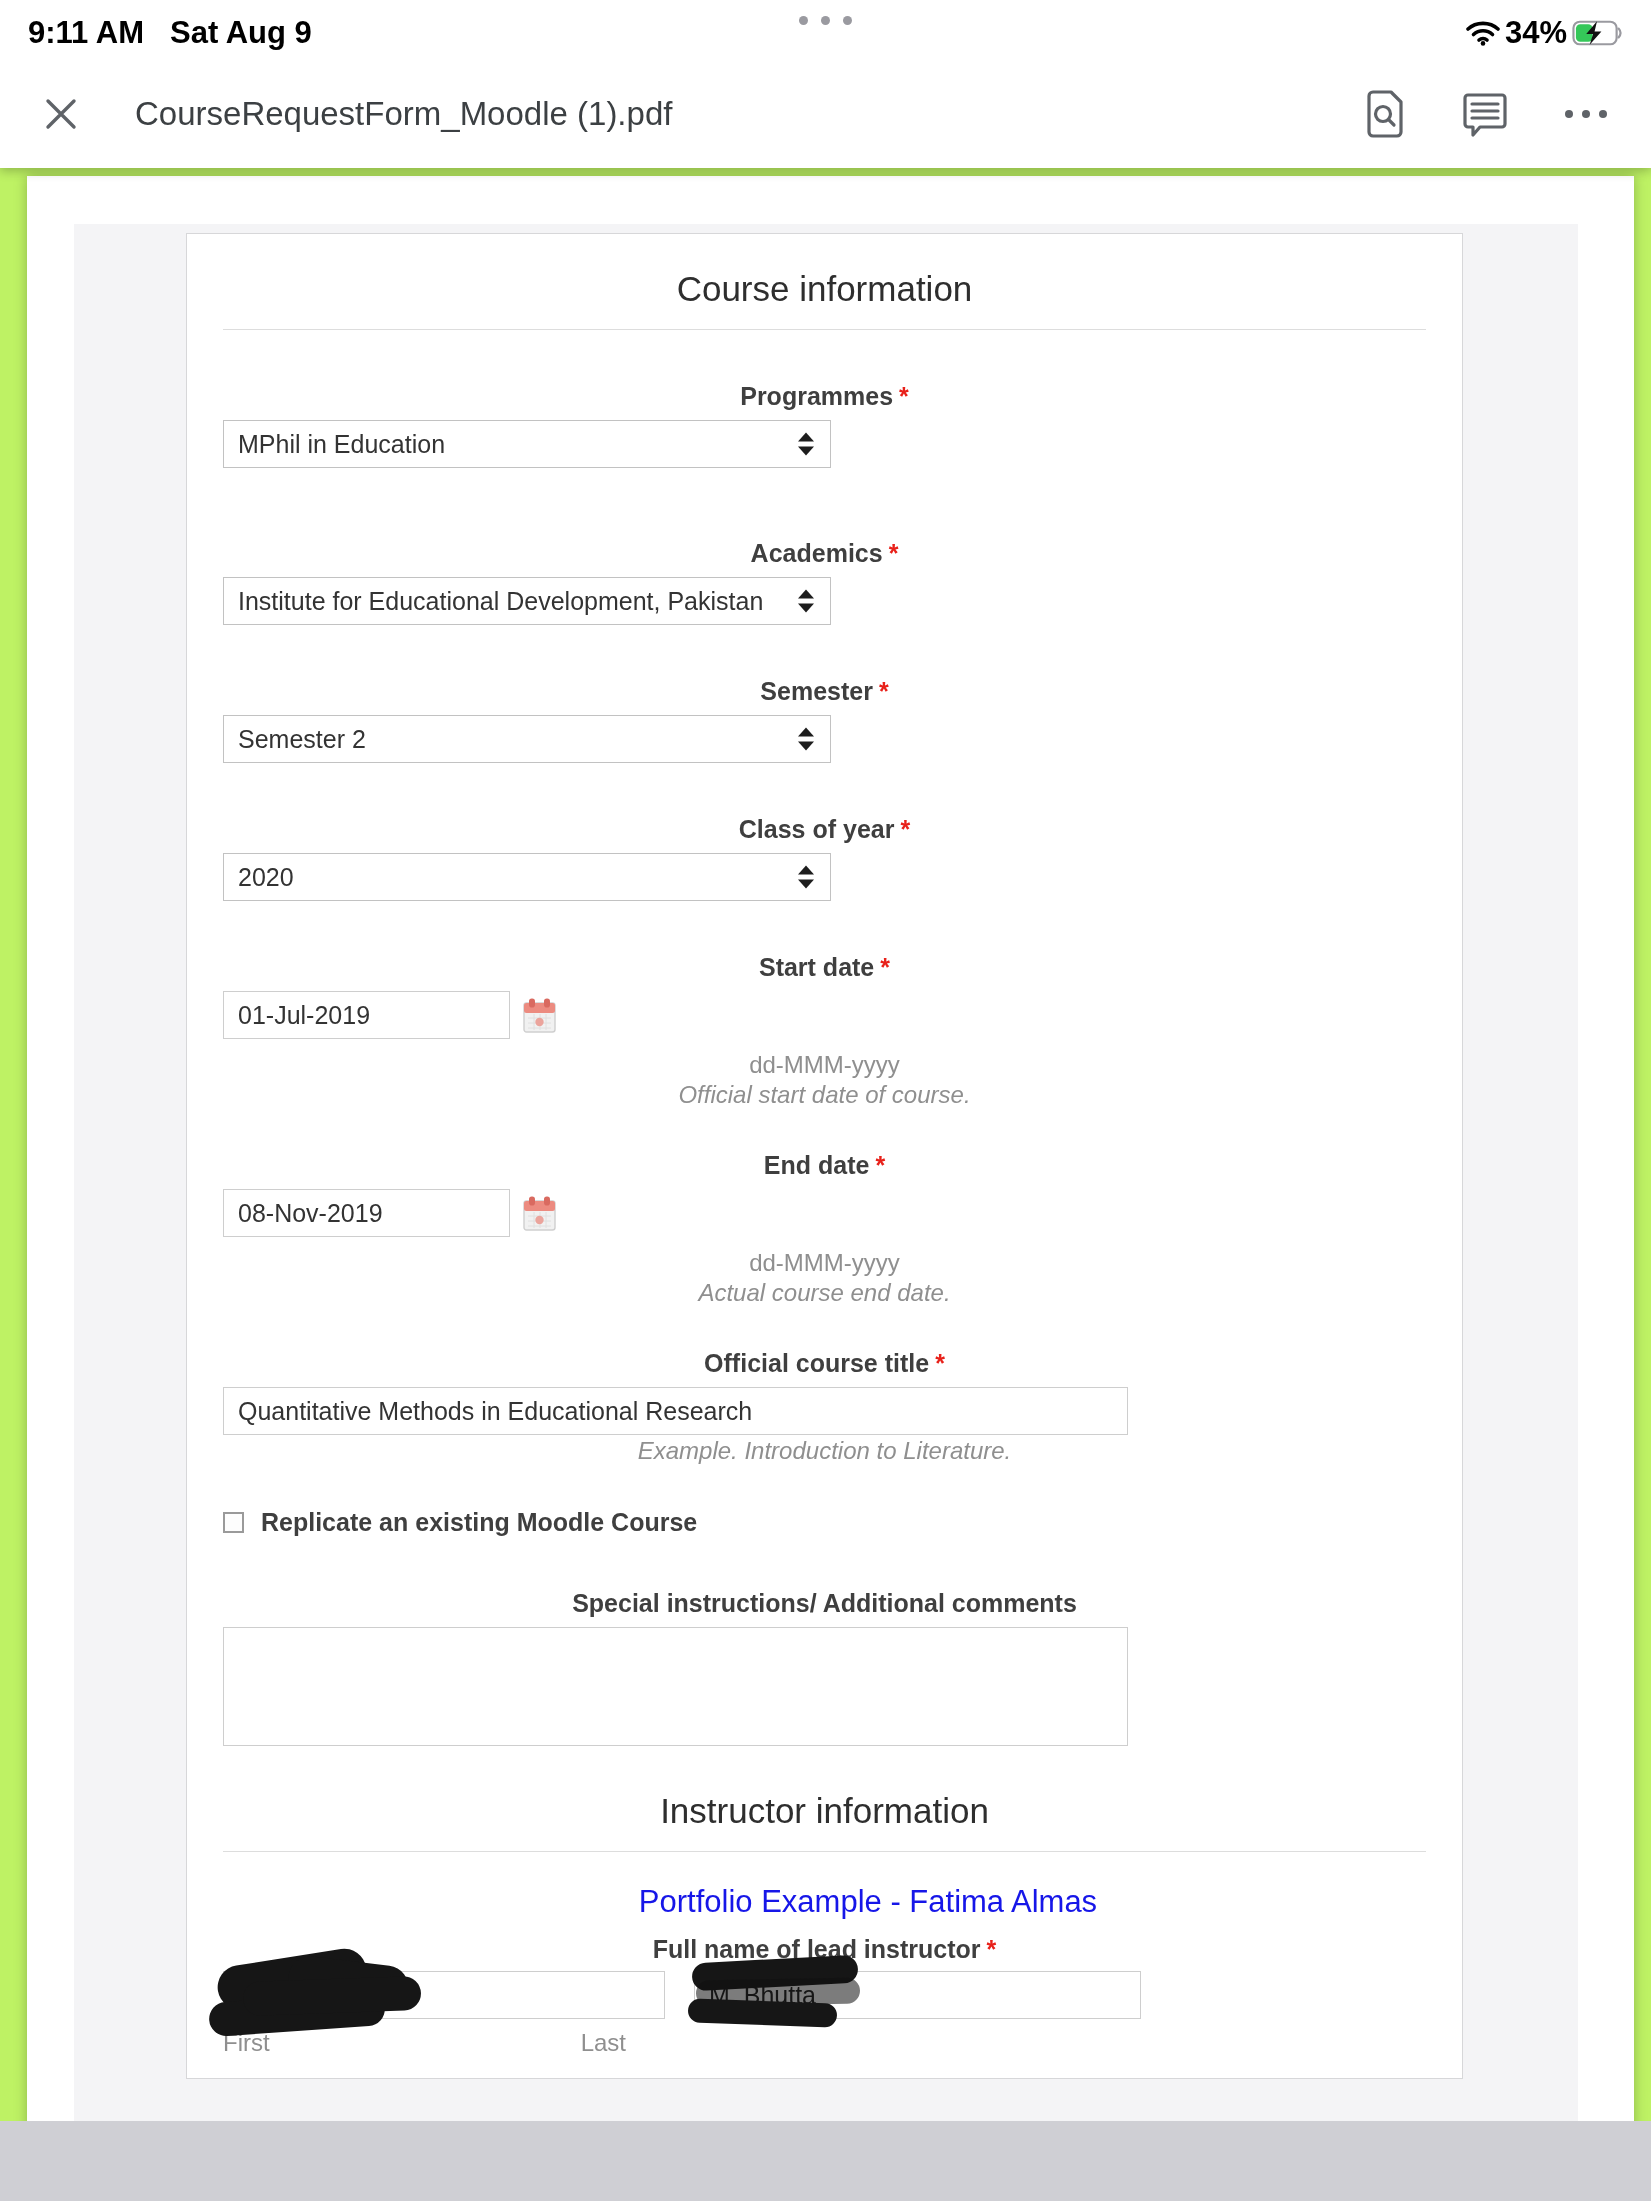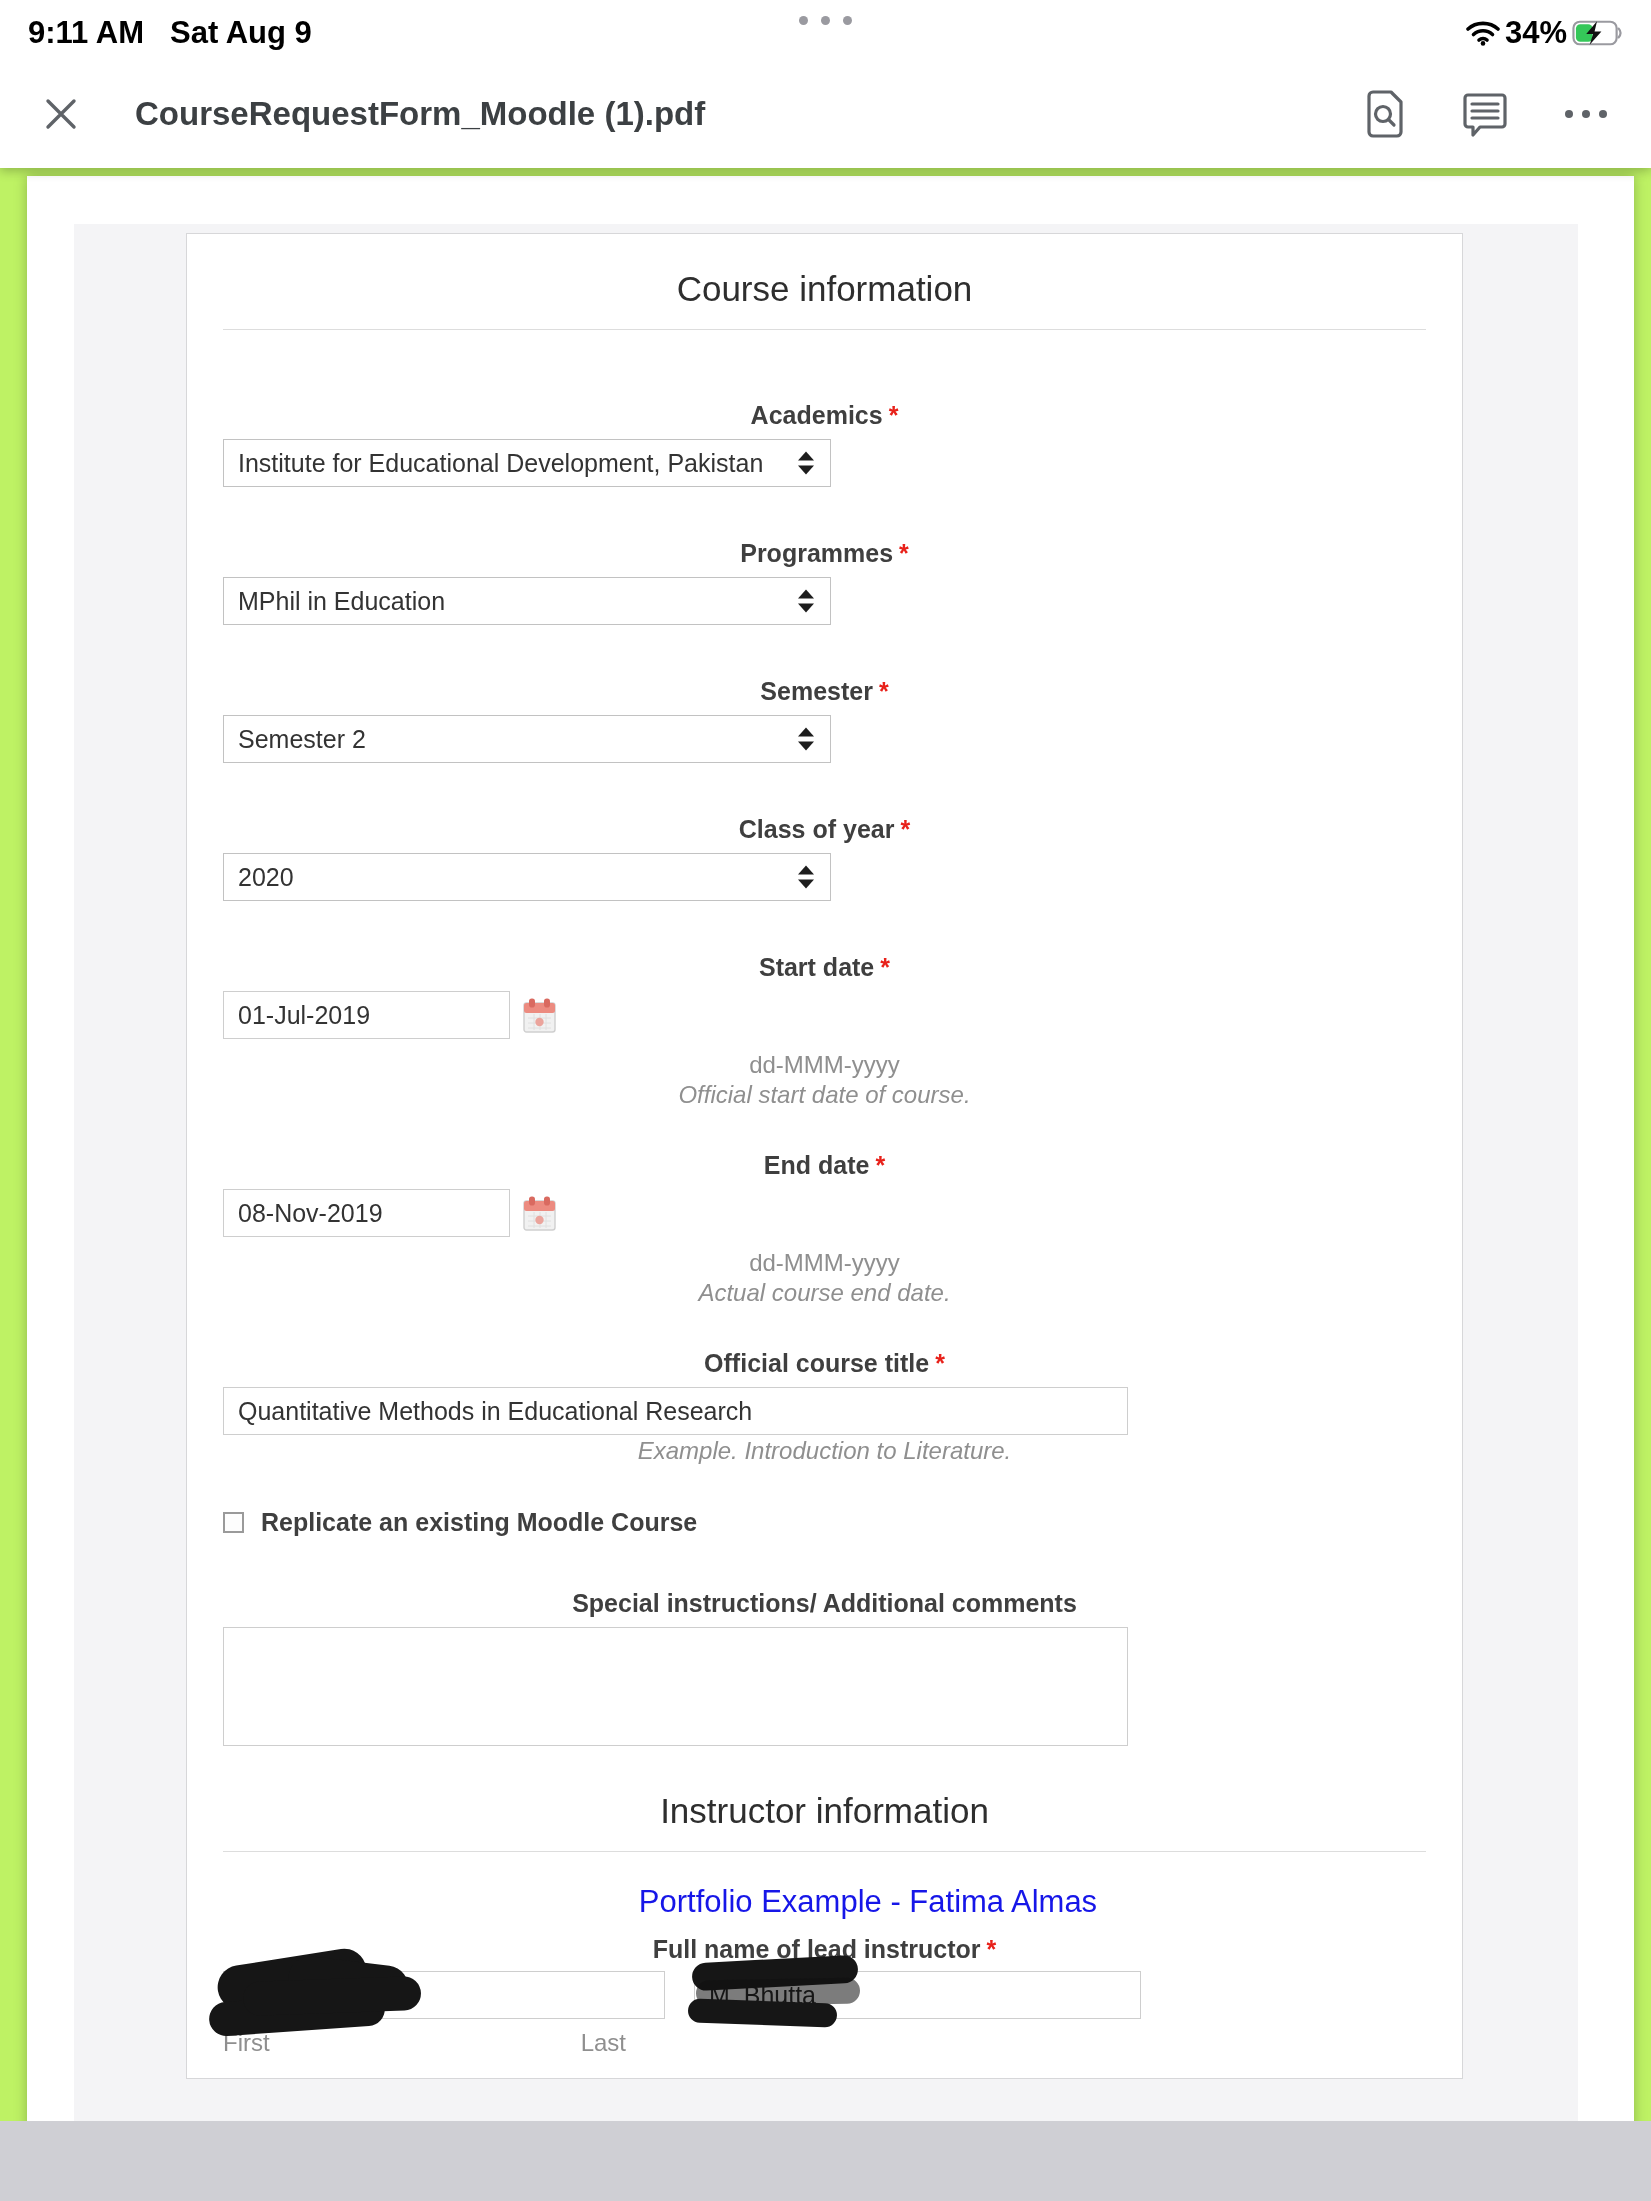--- a/index.html
+++ b/index.html
@@ -12,21 +12,21 @@
   .chrome { position:absolute; top:0; left:0; right:0; height:168px; background:#fff;
             box-shadow:0 3px 10px rgba(0,0,0,0.25); z-index:20; }
   .statusbar { height:59px; display:flex; align-items:center; padding:6px 28px 0 28px;
                font-size:31px; font-weight:600; color:#000; }
   .status-left { display:flex; gap:26px; align-items:center; }
   .status-center { position:absolute; left:0; right:0; top:16px; display:flex;
                    justify-content:center; gap:13px; pointer-events:none; }
   .status-center i { width:9px; height:9px; border-radius:50%; background:#9a9aa0; }
   .status-right { margin-left:auto; display:flex; align-items:center; gap:5px; }
   .toolbar { height:109px; display:flex; align-items:center; padding:0 44px; }
-  .tb-title { font-size:33px; color:#3c4043; margin-left:57px; font-weight:700; }
+  .tb-title { font-size:33px; color:#3c4043; margin-left:57px; font-weight:400; }
   .tb-icons { margin-left:auto; display:flex; align-items:center; gap:57px; }
   .icon-btn { display:flex; align-items:center; justify-content:center; cursor:default; }
   .dots3 { display:flex; gap:9px; }
   .dots3 i { width:8px; height:8px; border-radius:50%; background:#5f6368; }
 
   
   .viewer { position:absolute; top:168px; left:0; right:0; bottom:0; }
   .page { position:absolute; left:27px; right:17px; top:8px; bottom:-20px; background:#fff;
           box-shadow:0 0 12px rgba(0,0,0,0.25); }
   .panel { position:absolute; left:47px; right:56px; top:48px; bottom:-20px; background:#f4f4f6; }
@@ -160,35 +160,35 @@
 
   <div class="viewer">
     <div class="page">
       <div class="panel">
         <div class="card">
           <div class="card-inner">
 
             <h1 class="section">Course information</h1>
             <hr class="rule">
 
+            <div class="group">
+              <div class="flabel"><span>Programmes</span><span class="req">*</span></div>
+              <div class="selectbox">
+                <span>MPhil in Education</span>
+                <span class="spinner">
+                    <i class="up"></i>
+                    <i class="down"></i>
+                  </span>
+              </div>
+            </div>
+
             <div class="group first">
               <div class="flabel"><span>Academics</span><span class="req">*</span></div>
               <div class="selectbox">
                 <span>Institute for Educational Development, Pakistan</span>
-                <span class="spinner">
-                    <i class="up"></i>
-                    <i class="down"></i>
-                  </span>
-              </div>
-            </div>
-
-            <div class="group">
-              <div class="flabel"><span>Programmes</span><span class="req">*</span></div>
-              <div class="selectbox">
-                <span>MPhil in Education</span>
                 <span class="spinner">
                     <i class="up"></i>
                     <i class="down"></i>
                   </span>
               </div>
             </div>
 
             <div class="group">
               <div class="flabel"><span>Semester</span><span class="req">*</span></div>
               <div class="selectbox">

